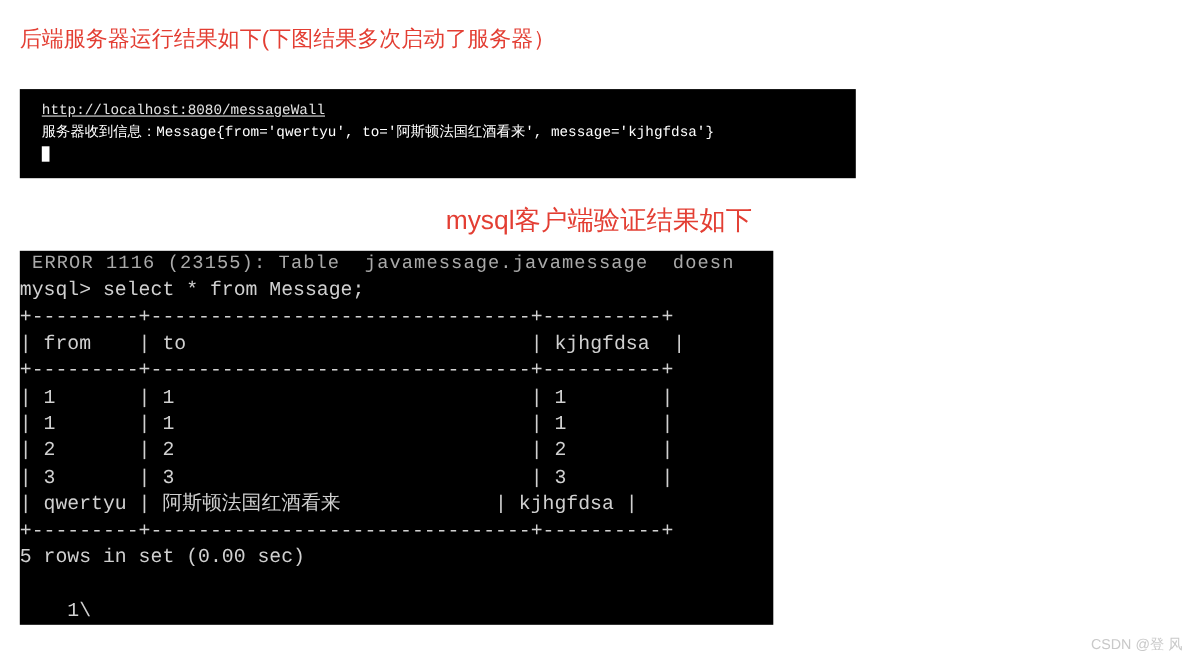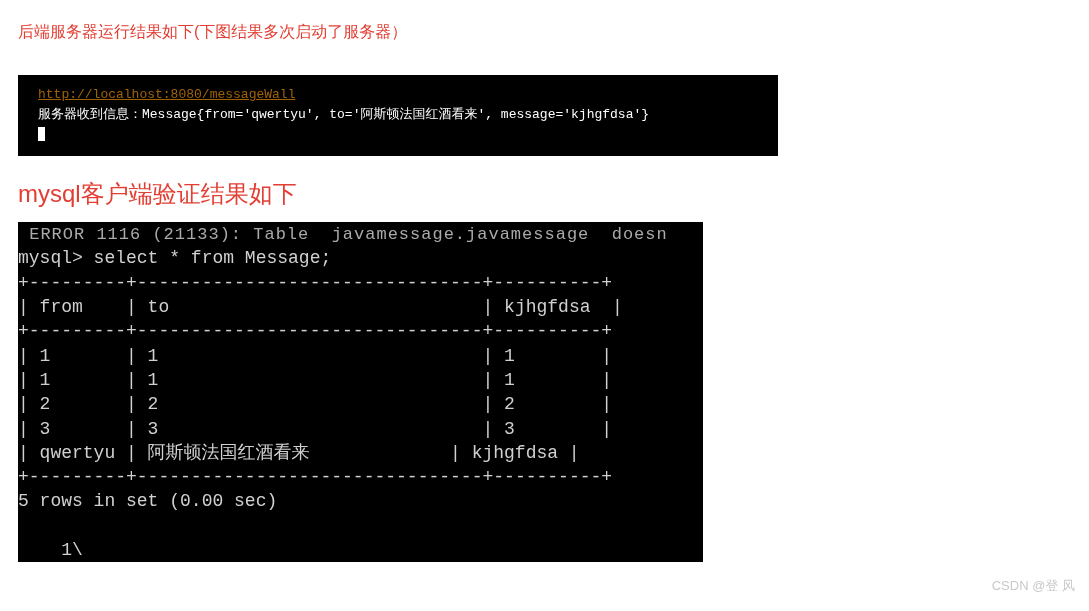--- a/index.html
+++ b/index.html
@@ -10,42 +10,43 @@
     body {
       background: #ffffff;
       font-family: "Microsoft YaHei", "SimSun", sans-serif;
       width: 1089px;
       height: 611px;
       position: relative;
       padding: 22px 18px;
     }
     .heading {
       color: #e33e33;
-      font-size: 16px;
+      font-size: 20px;
       font-weight: 400;
       margin-bottom: 32px;
     }
     .heading2 {
       color: #e33e33;
       font-size: 24px;
       font-weight: 400;
       margin-top: 22px;
       margin-bottom: 12px;
+      text-align: center;
     }
     .terminal1 {
       background: #000000;
       color: #ffffff;
       width: 760px;
       padding: 10px 10px 12px 20px;
       font-family: "Consolas", "Courier New", monospace;
       font-size: 13px;
       line-height: 1.5;
     }
     .terminal1 .link {
-      color: #a16207;
+      color: #e5e5e5;
       text-decoration: underline;
     }
     .terminal1 .line {
       white-space: pre;
     }
     .cursor {
       display: inline-block;
       width: 7px;
       height: 14px;
       background: #ffffff;
@@ -82,21 +83,21 @@
 <div class="heading">后端服务器运行结果如下(下图结果多次启动了服务器）</div>
 
 <div class="terminal1">
   <div class="line"><a class="link">http://localhost:8080/messageWall</a></div>
   <div class="line">服务器收到信息：Message{from='qwertyu', to='阿斯顿法国红酒看来', message='kjhgfdsa'}</div>
   <div class="line"><span class="cursor"></span></div>
 </div>
 
 <div class="heading2">mysql客户端验证结果如下</div>
 
-<div class="terminal2"><span class="partial-top"> ERROR 1116 (21133): Table  javamessage.javamessage  doesn </span>
+<div class="terminal2"><span class="partial-top"> ERROR 1116 (23155): Table  javamessage.javamessage  doesn </span>
 <span>mysql&gt; select * from Message;</span>
 <span>+---------+--------------------------------+----------+</span>
 <span>| from    | to                             | kjhgfdsa  |</span>
 <span>+---------+--------------------------------+----------+</span>
 <span>| 1       | 1                              | 1        |</span>
 <span>| 1       | 1                              | 1        |</span>
 <span>| 2       | 2                              | 2        |</span>
 <span>| 3       | 3                              | 3        |</span>
 <span>| qwertyu | 阿斯顿法国红酒看来             | kjhgfdsa |</span>
 <span>+---------+--------------------------------+----------+</span>

